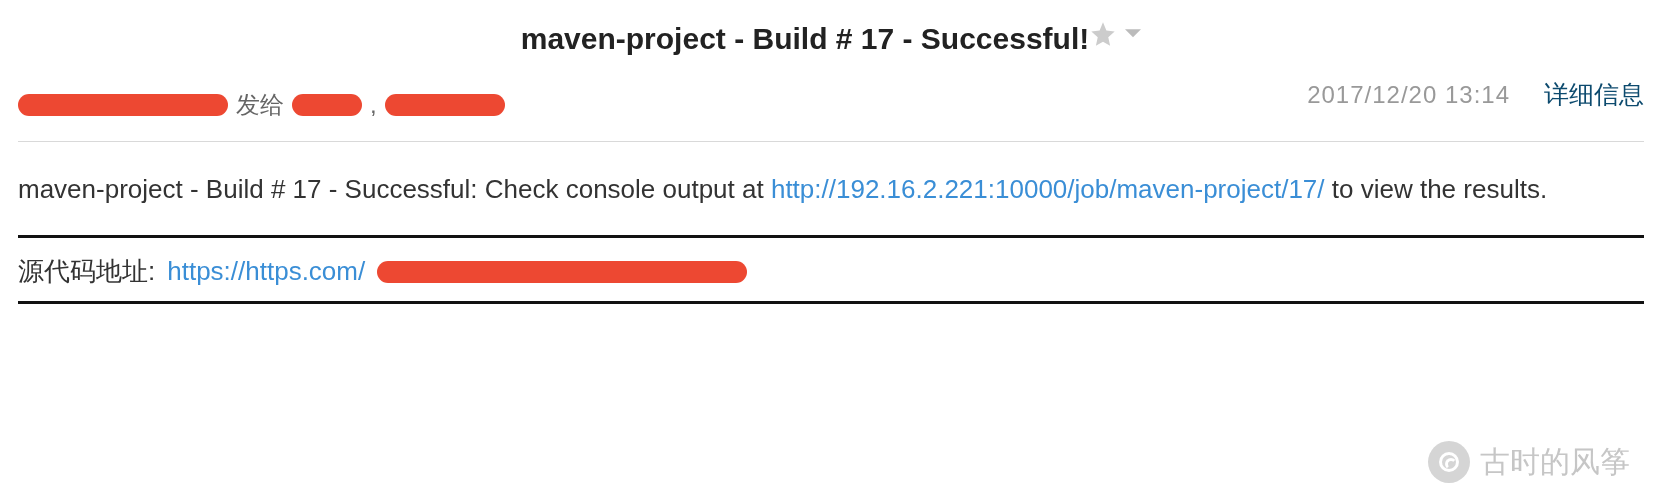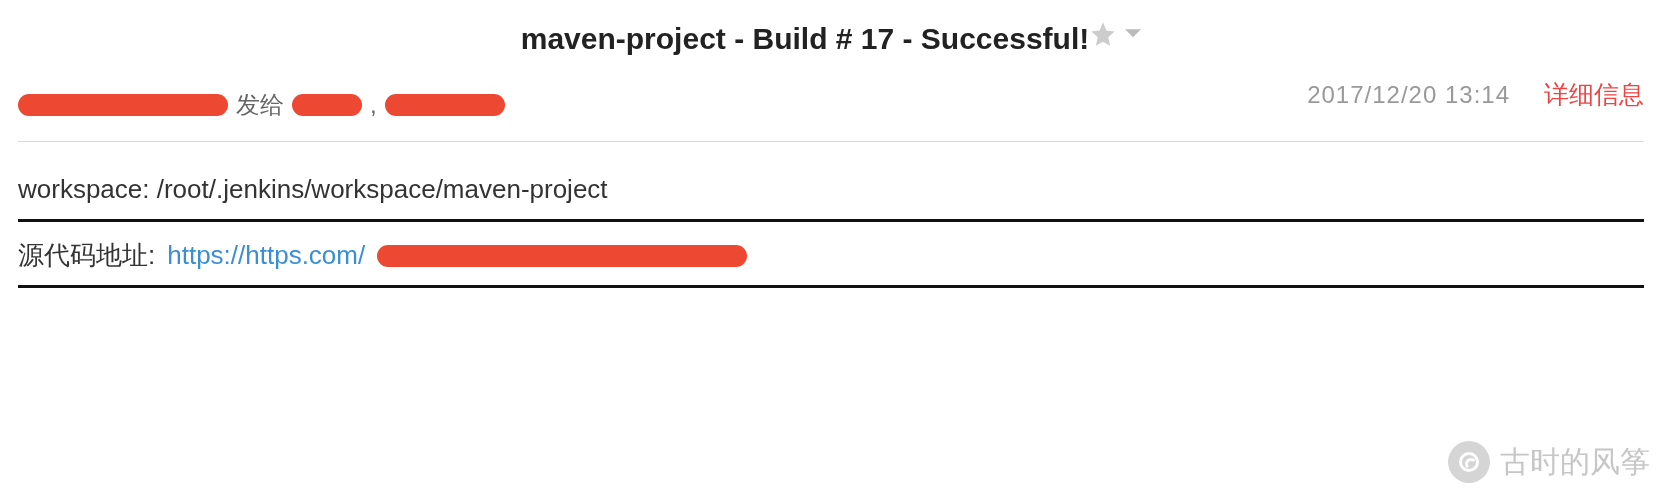--- a/index.html
+++ b/index.html
@@ -66,21 +66,21 @@
     .redact-sender { width: 210px; }
     .redact-r1 { width: 70px; }
     .redact-r2 { width: 120px; }
     .redact-url { width: 370px; }
     .time-group {
       display: flex;
       align-items: baseline;
       gap: 34px;
     }
     .timestamp { color: #999; letter-spacing: 1px; }
-    .detail-link { color: #ef4444; cursor: pointer; font-size: 25px; }
+    .detail-link { color: #0c4a6e; cursor: pointer; font-size: 25px; }
     .body {
       margin-top: 28px;
       font-size: 26px;
       color: #333;
     }
     .body a, .body .link {
       color: #3a8ed6;
       text-decoration: none;
     }
     .hr-thick {
@@ -91,21 +91,21 @@
     .para1 { margin-bottom: 26px; }
     .para2 { margin-bottom: 8px; }
     .src-row {
       display: flex;
       align-items: center;
       gap: 12px;
       margin-bottom: 8px;
     }
     .watermark {
       position: fixed;
-      right: 12px;
+      right: 32px;
       bottom: 18px;
       display: flex;
       align-items: center;
       gap: 10px;
       font-size: 30px;
       color: rgba(180,180,180,0.85);
       opacity: 0.9;
       pointer-events: none;
       font-weight: 500;
     }
@@ -160,22 +160,24 @@
     <span class="comma">,</span>
     <span class="redact redact-r2"></span>
   </div>
   <div class="time-group">
     <span class="timestamp">2017/12/20  13:14</span>
     <span class="detail-link">详细信息</span>
   </div>
 </div>
 
 <div class="body">
+  <p class="para1">
+    <span>maven-project - Build # 17 - Successful: Check console output at </span><a href="#" class="link">http://192.16.2.221:10000/job/maven-project/17/</a><span> to view the results.</span>
+  </p>
 
-  <p class="para2">workspace: /root/.jenkins/workspace/maven-project</p>
   <hr class="hr-thick">
 
   <div class="src-row">
     <span>源代码地址: </span>
     <a href="#" class="link">https://https.com/</a>
     <span class="redact redact-url"></span>
   </div>
   <hr class="hr-thick">
 </div>
 

